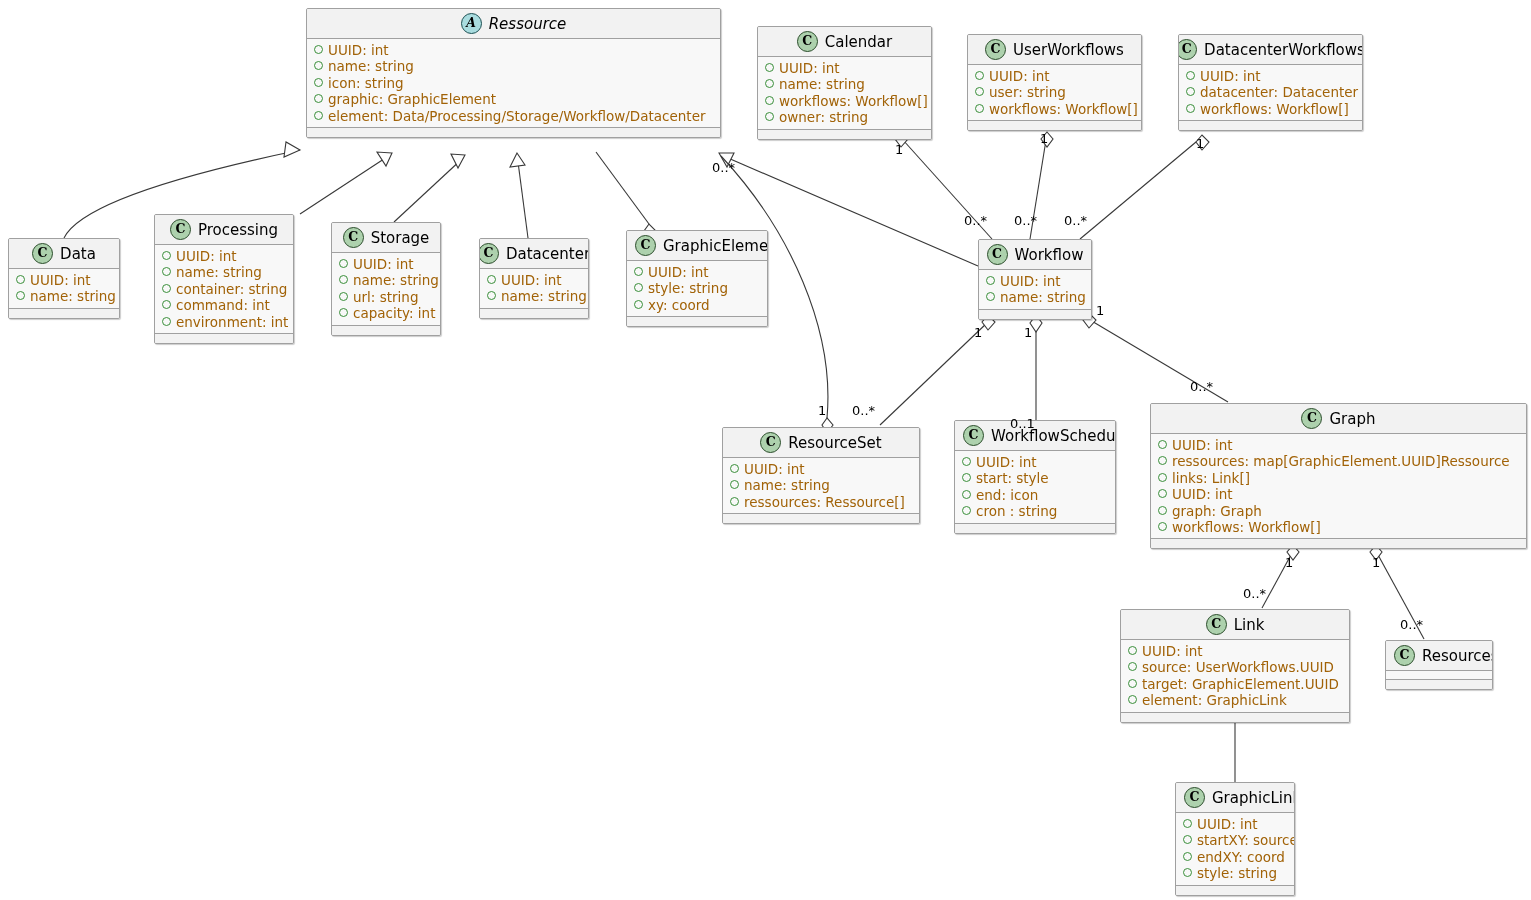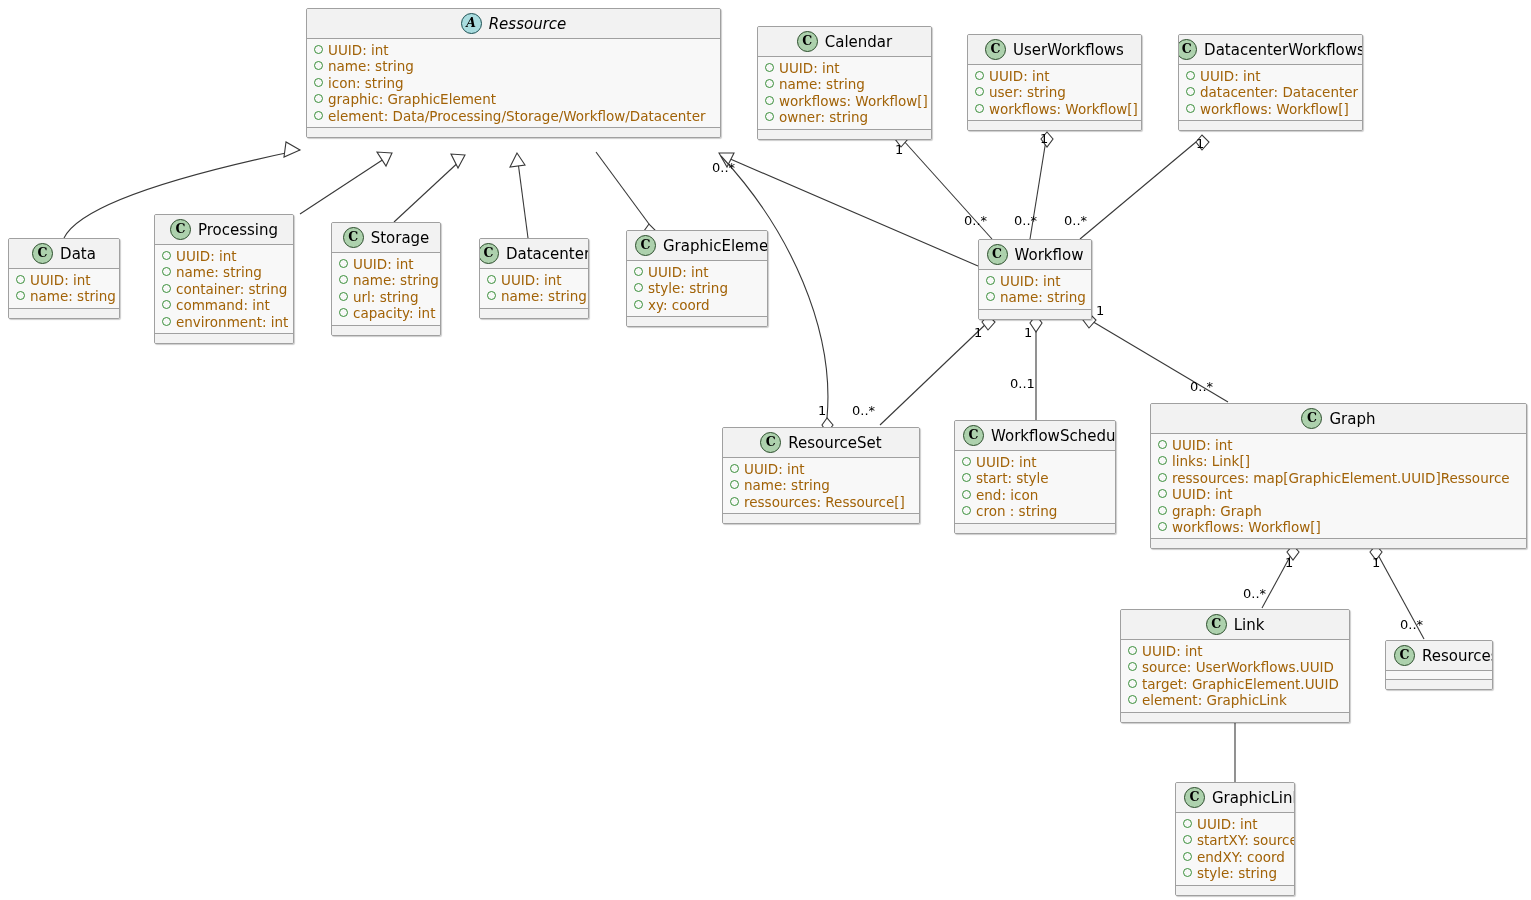--- a/index.html
+++ b/index.html
@@ -486,25 +486,25 @@
           <span class="stereo-icon">C</span>
           <span class="class-name">Graph</span>
         </div>
         <div class="attr-box">
           <div class="attr">
             <span class="vis-dot"></span>
             <span>UUID: int</span>
           </div>
           <div class="attr">
             <span class="vis-dot"></span>
+            <span>ressources: map[GraphicElement.UUID]Ressource</span>
+          </div>
+          <div class="attr">
+            <span class="vis-dot"></span>
             <span>links: Link[]</span>
-          </div>
-          <div class="attr">
-            <span class="vis-dot"></span>
-            <span>ressources: map[GraphicElement.UUID]Ressource</span>
           </div>
           <div class="attr">
             <span class="vis-dot"></span>
             <span>UUID: int</span>
           </div>
           <div class="attr">
             <span class="vis-dot"></span>
             <span>graph: Graph</span>
           </div>
           <div class="attr">
@@ -579,21 +579,21 @@
       <div class="edge-label" style="left: 1040px; top: 131px;">1</div>
       <div class="edge-label" style="left: 1196px; top: 136px;">1</div>
       <div class="edge-label" style="left: 964px; top: 213px;">0..*</div>
       <div class="edge-label" style="left: 1014px; top: 213px;">0..*</div>
       <div class="edge-label" style="left: 1064px; top: 213px;">0..*</div>
       <div class="edge-label" style="left: 974px; top: 325px;">1</div>
       <div class="edge-label" style="left: 1024px; top: 325px;">1</div>
       <div class="edge-label" style="left: 1096px; top: 303px;">1</div>
       <div class="edge-label" style="left: 818px; top: 403px;">1</div>
       <div class="edge-label" style="left: 852px; top: 403px;">0..*</div>
-      <div class="edge-label" style="left: 1010px; top: 376px;">0..1</div>
+      <div class="edge-label" style="left: 1010px; top: 416px;">0..1</div>
       <div class="edge-label" style="left: 1190px; top: 379px;">0..*</div>
       <div class="edge-label" style="left: 1285px; top: 555px;">1</div>
       <div class="edge-label" style="left: 1243px; top: 586px;">0..*</div>
       <div class="edge-label" style="left: 1372px; top: 555px;">1</div>
       <div class="edge-label" style="left: 1400px; top: 617px;">0..*</div>
     </div>
 
 </div>
 
 </body></html>

